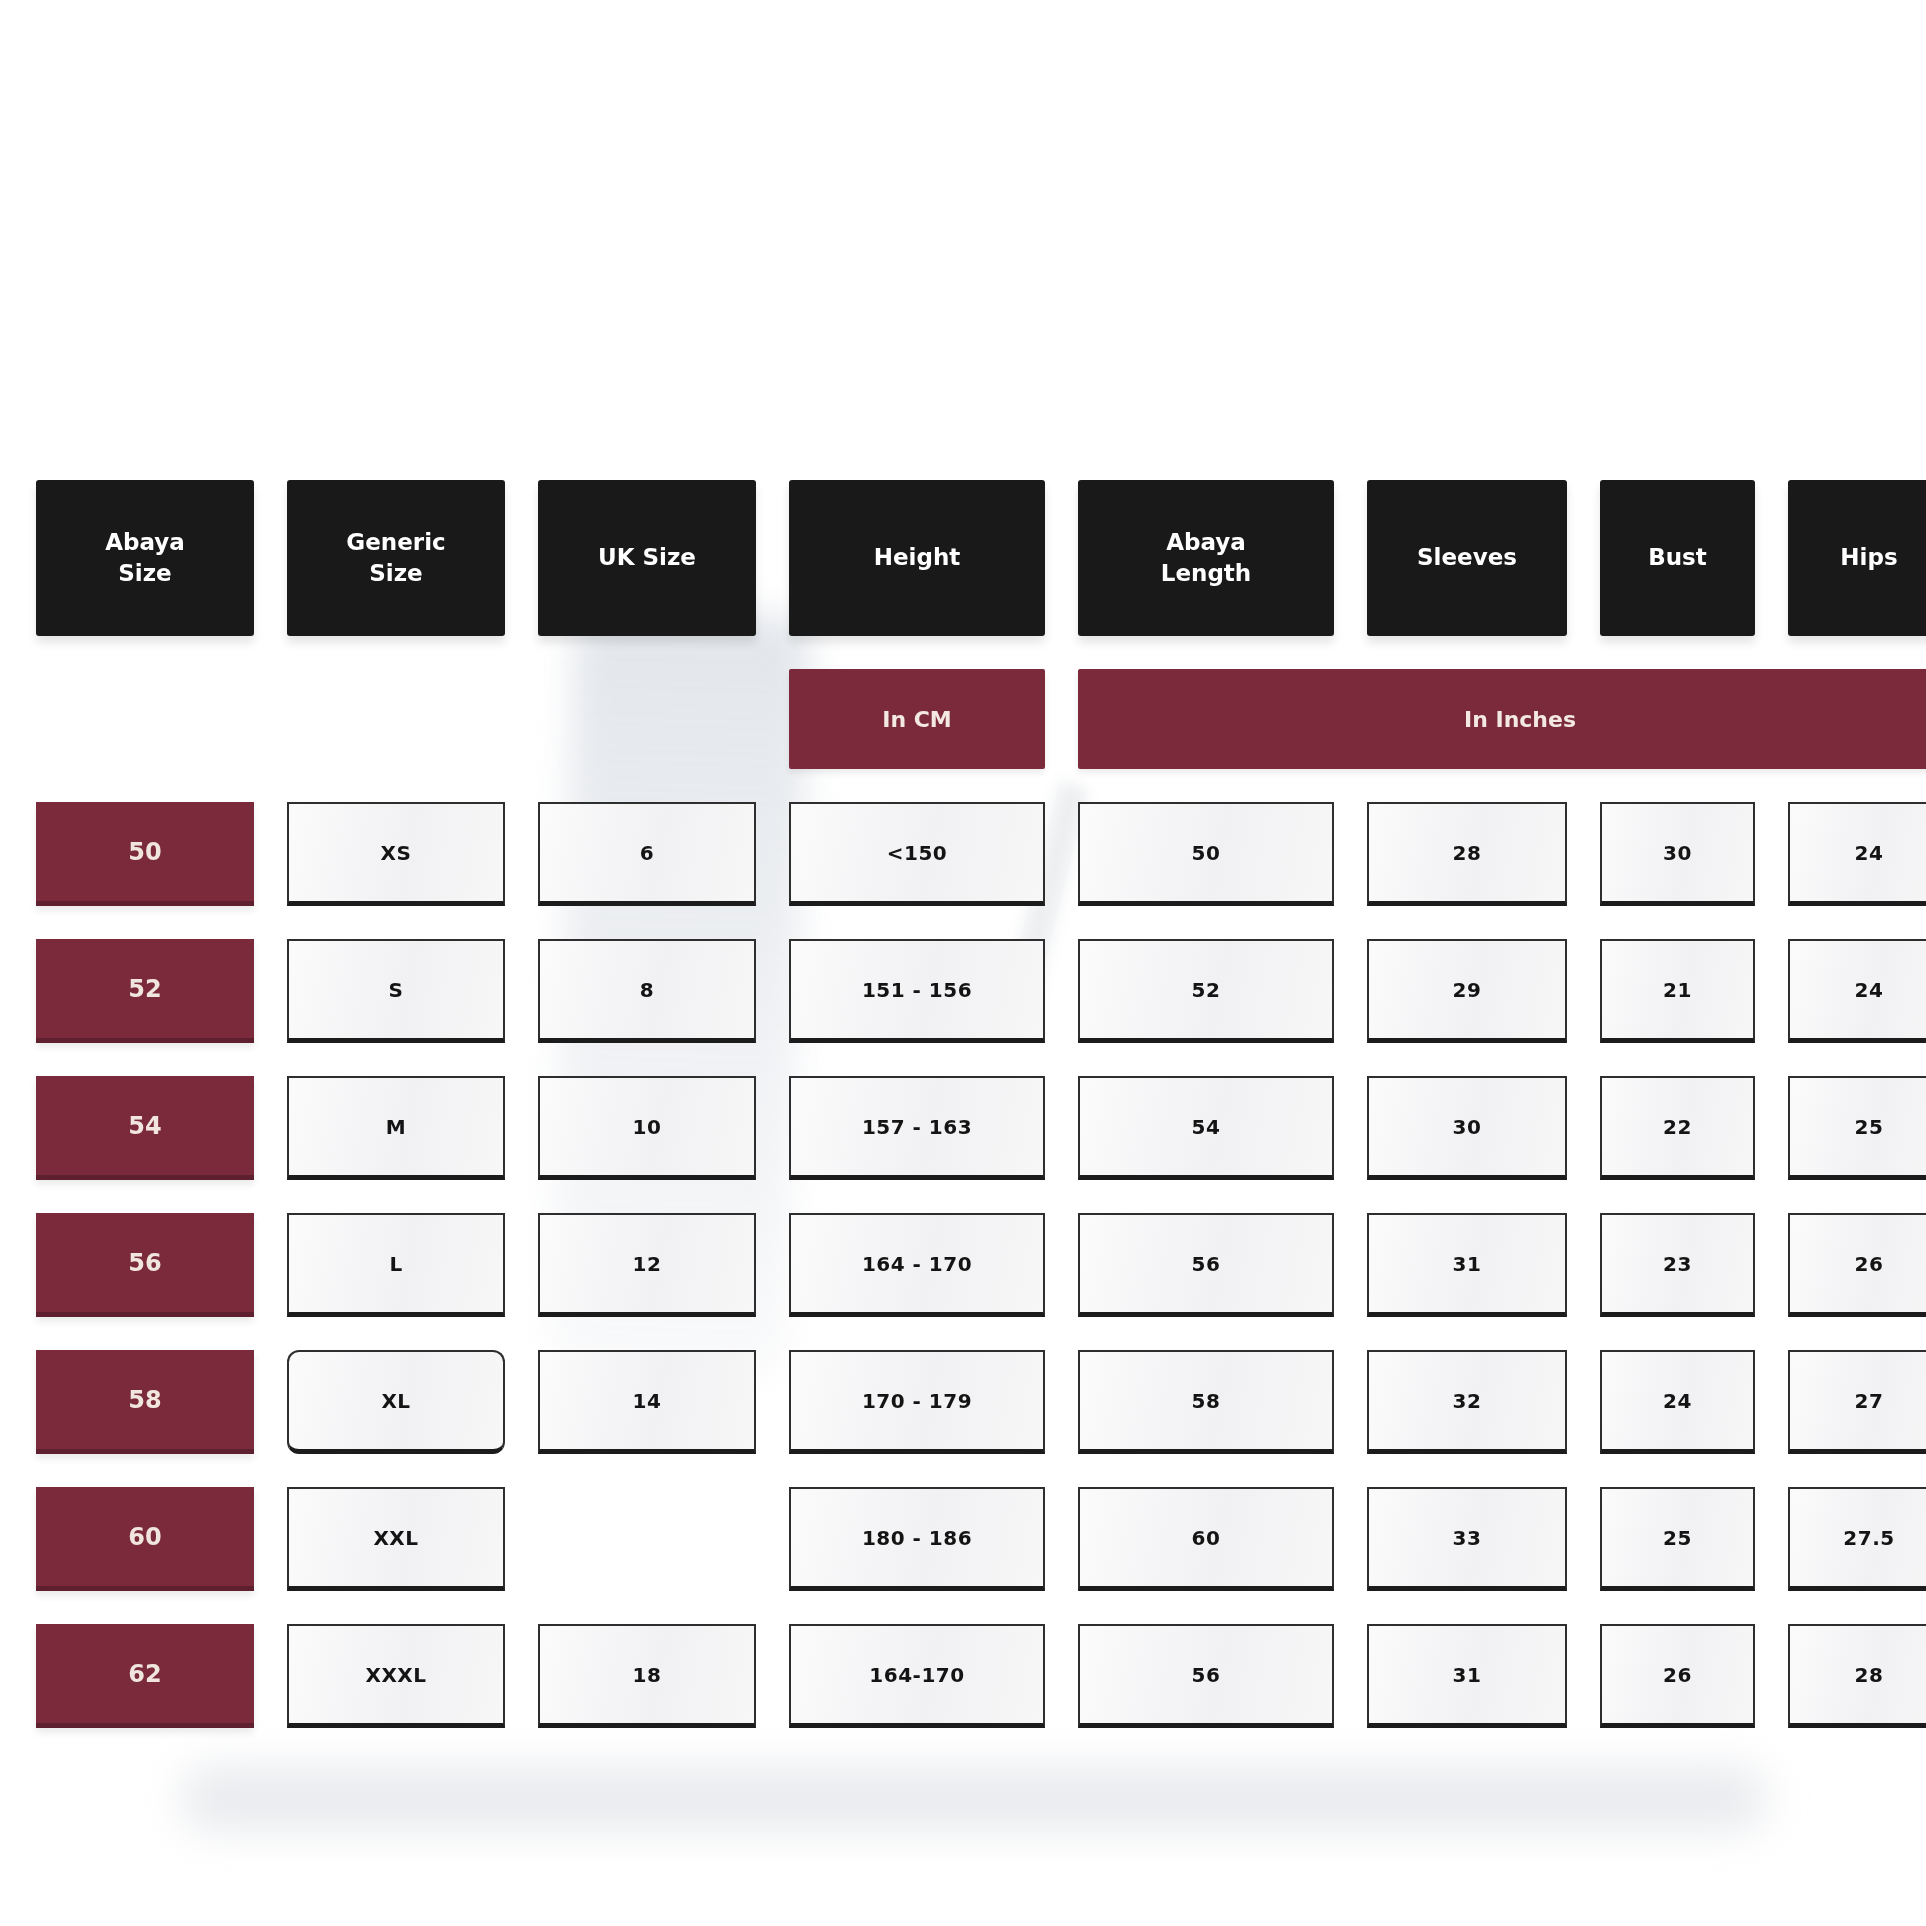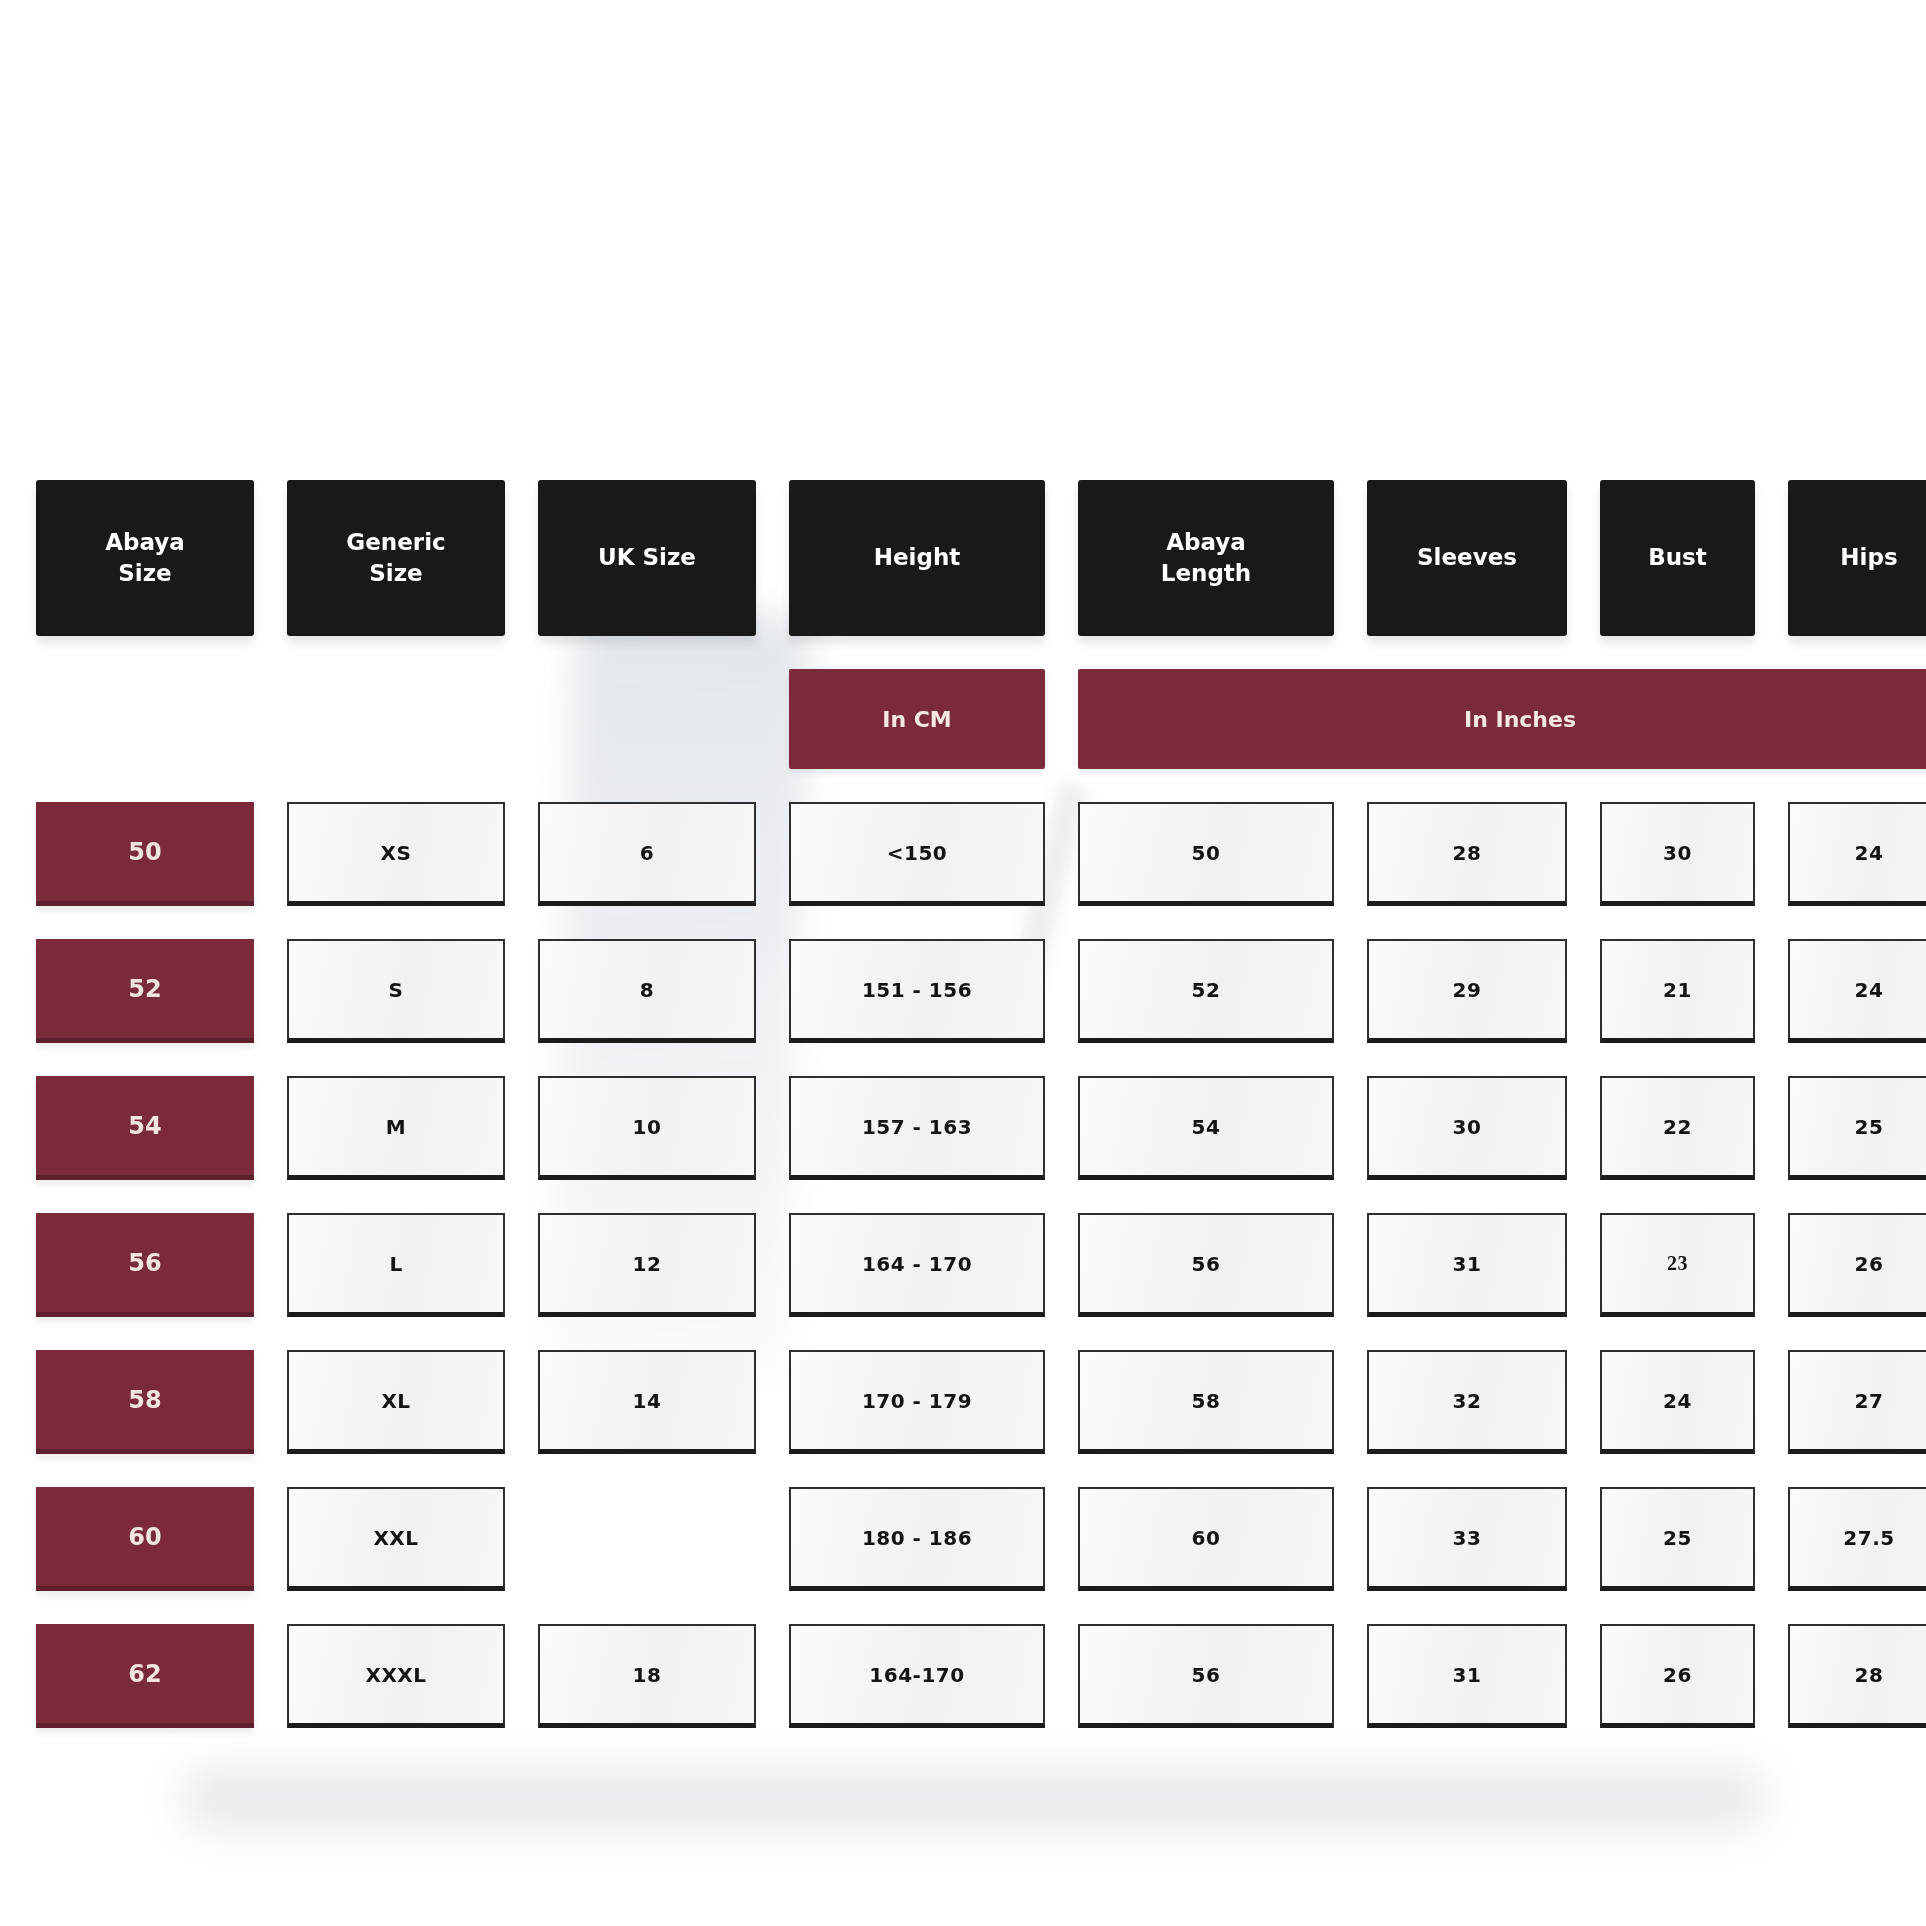--- a/index.html
+++ b/index.html
@@ -114,24 +114,24 @@
       <div class="cell" style="grid-area: 5 / 5;">54</div>
       <div class="cell" style="grid-area: 5 / 6;">30</div>
       <div class="cell" style="grid-area: 5 / 7;">22</div>
       <div class="cell" style="grid-area: 5 / 8;">25</div>
       <div class="size-cell" style="grid-area: 6 / 1;">56</div>
       <div class="cell" style="grid-area: 6 / 2;">L</div>
       <div class="cell" style="grid-area: 6 / 3;">12</div>
       <div class="cell" style="grid-area: 6 / 4;">164 - 170</div>
       <div class="cell" style="grid-area: 6 / 5;">56</div>
       <div class="cell" style="grid-area: 6 / 6;">31</div>
-      <div class="cell" style="grid-area: 6 / 7; font-family: Liberation Serif, serif;">23</div>
+      <div class="cell" style="grid-area: 6 / 7;">23</div>
       <div class="cell" style="grid-area: 6 / 8;">26</div>
       <div class="size-cell" style="grid-area: 7 / 1;">58</div>
-      <div class="cell" style="grid-area: 7 / 2;">XL</div>
+      <div class="cell" style="grid-area: 7 / 2; border-radius: 12px;">XL</div>
       <div class="cell" style="grid-area: 7 / 3;">14</div>
       <div class="cell" style="grid-area: 7 / 4;">170 - 179</div>
       <div class="cell" style="grid-area: 7 / 5;">58</div>
       <div class="cell" style="grid-area: 7 / 6;">32</div>
       <div class="cell" style="grid-area: 7 / 7;">24</div>
       <div class="cell" style="grid-area: 7 / 8;">27</div>
       <div class="size-cell" style="grid-area: 8 / 1;">60</div>
       <div class="cell" style="grid-area: 8 / 2;">XXL</div>
       <div class="cell" style="grid-area: 8 / 4;">180 - 186</div>
       <div class="cell" style="grid-area: 8 / 5;">60</div>

